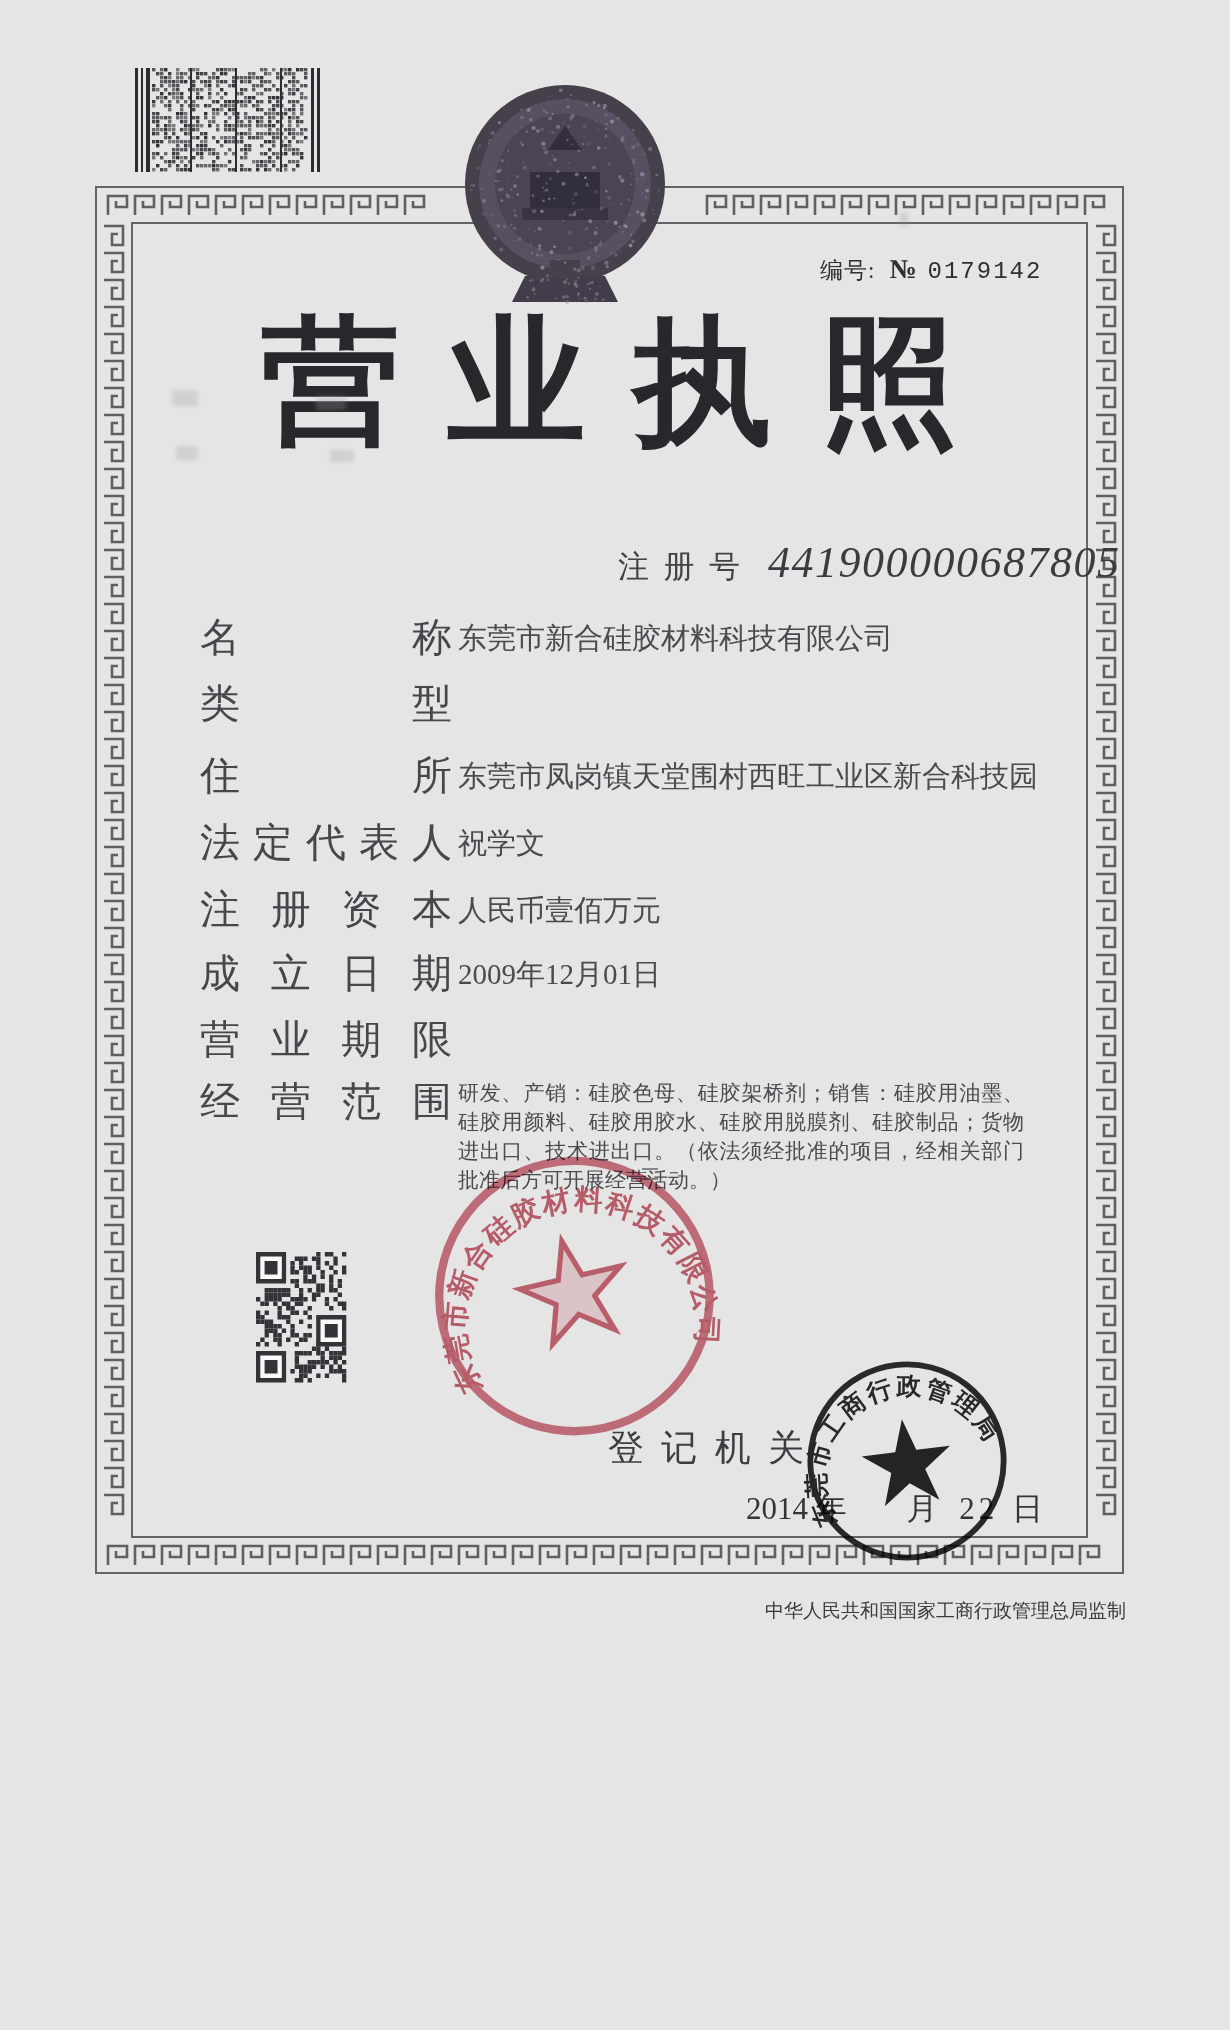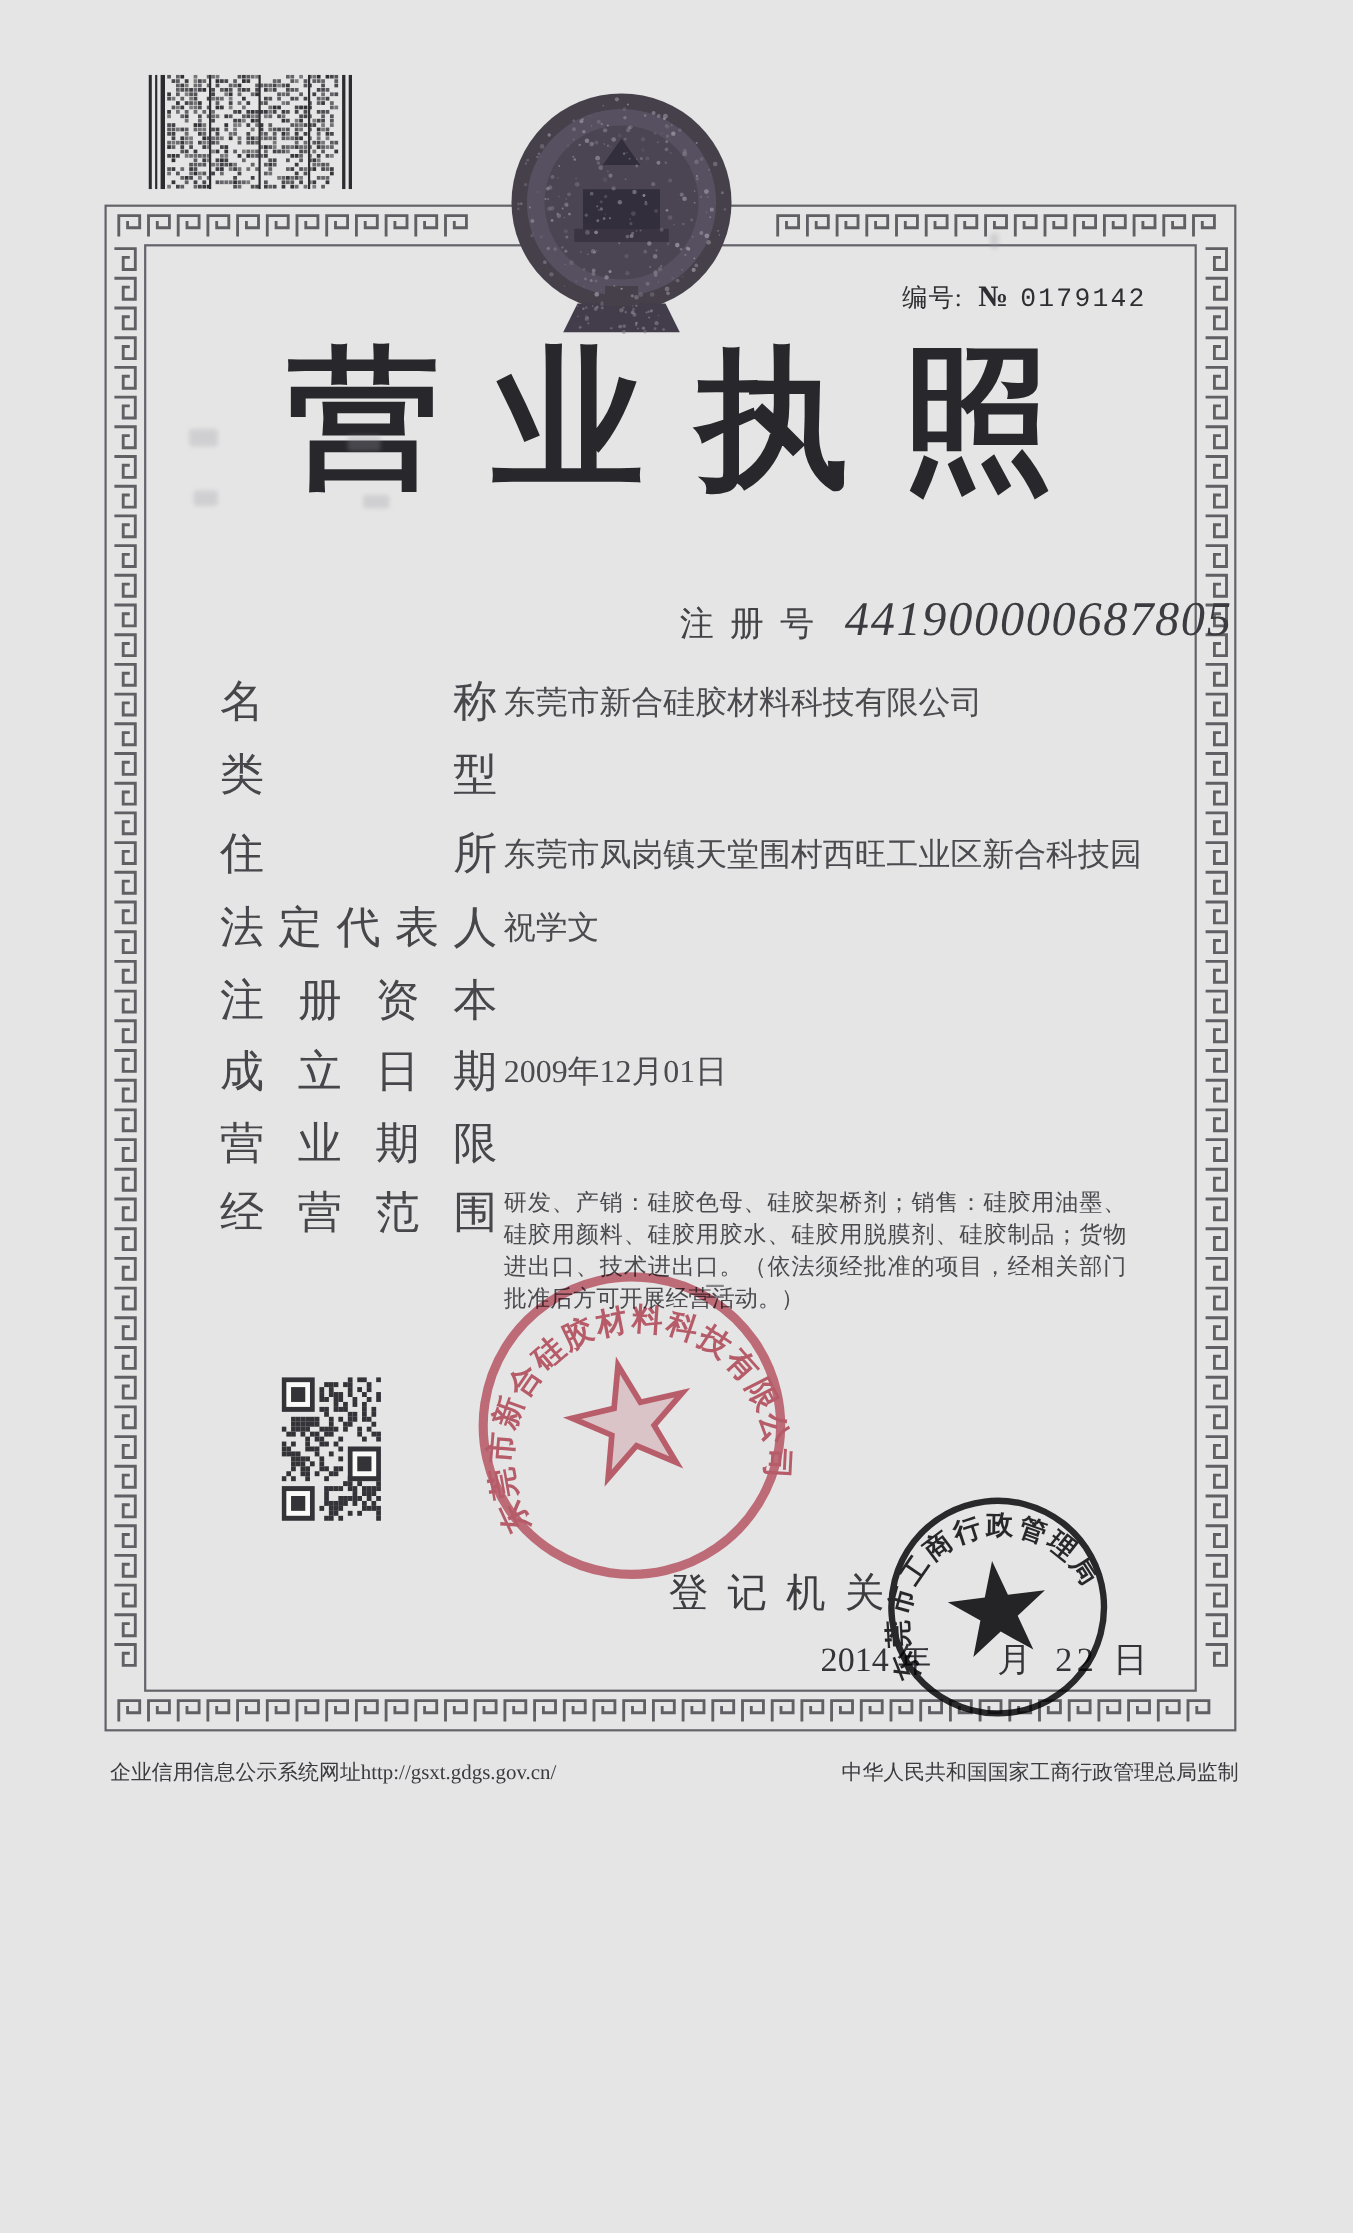--- a/index.html
+++ b/index.html
@@ -1438,20 +1438,21 @@
       </span>
     <span class="field-value">祝学文</span>
   </div>
   <div class="field-row" style="top:882px;height:60px;">
     <span class="field-label" data-justify="">
         <span>注</span>
         <span>册</span>
         <span>资</span>
         <span>本</span>
       </span>
+    <span class="field-value">人民币壹佰万元</span>
   </div>
   <div class="field-row" style="top:946px;height:60px;">
     <span class="field-label" data-justify="">
         <span>成</span>
         <span>立</span>
         <span>日</span>
         <span>期</span>
       </span>
     <span class="field-value">2009年12月01日</span>
   </div>
@@ -1713,21 +1714,20 @@
     <svg width="218" height="218" viewBox="0 0 300 300">
       <circle cx="150" cy="150" r="133" fill="none" stroke="#1d1d20" stroke-width="8"></circle>
       <path id="bArc" d="M 46,226 A 116,116 0 1 1 254,226" fill="none"></path>
       <text font-size="34" fill="#1a1a1d" letter-spacing="4" font-family="Liberation Serif,serif" font-weight="bold">
         <textPath href="#bArc" startOffset="4">东莞市工商行政管理局</textPath>
       </text>
       <path d="M150,92 L164.6,136.2 L211.2,136.3 L173.5,163.9 L187.8,208.2 L150,180.9 L112.2,208.2 L126.5,163.9 L88.8,136.3 L135.4,136.2 Z" fill="#17171a"></path>
     </svg>
   </div>
 
-  <div class="footer-left">企业信用信息公示系统网址http://gsxt.gdgs.gov.cn/</div>
   <div class="footer-right">中华人民共和国国家工商行政管理总局监制</div>
 
   <div class="smudge" style="left:172px;top:390px;width:26px;height:16px;"></div>
   <div class="smudge" style="left:316px;top:396px;width:30px;height:14px;"></div>
   <div class="smudge" style="left:176px;top:446px;width:22px;height:14px;"></div>
   <div class="smudge" style="left:330px;top:450px;width:24px;height:12px;"></div>
   <div class="smudge" style="left:900px;top:212px;width:8px;height:14px;"></div>
 </div>
 
 </body></html>

